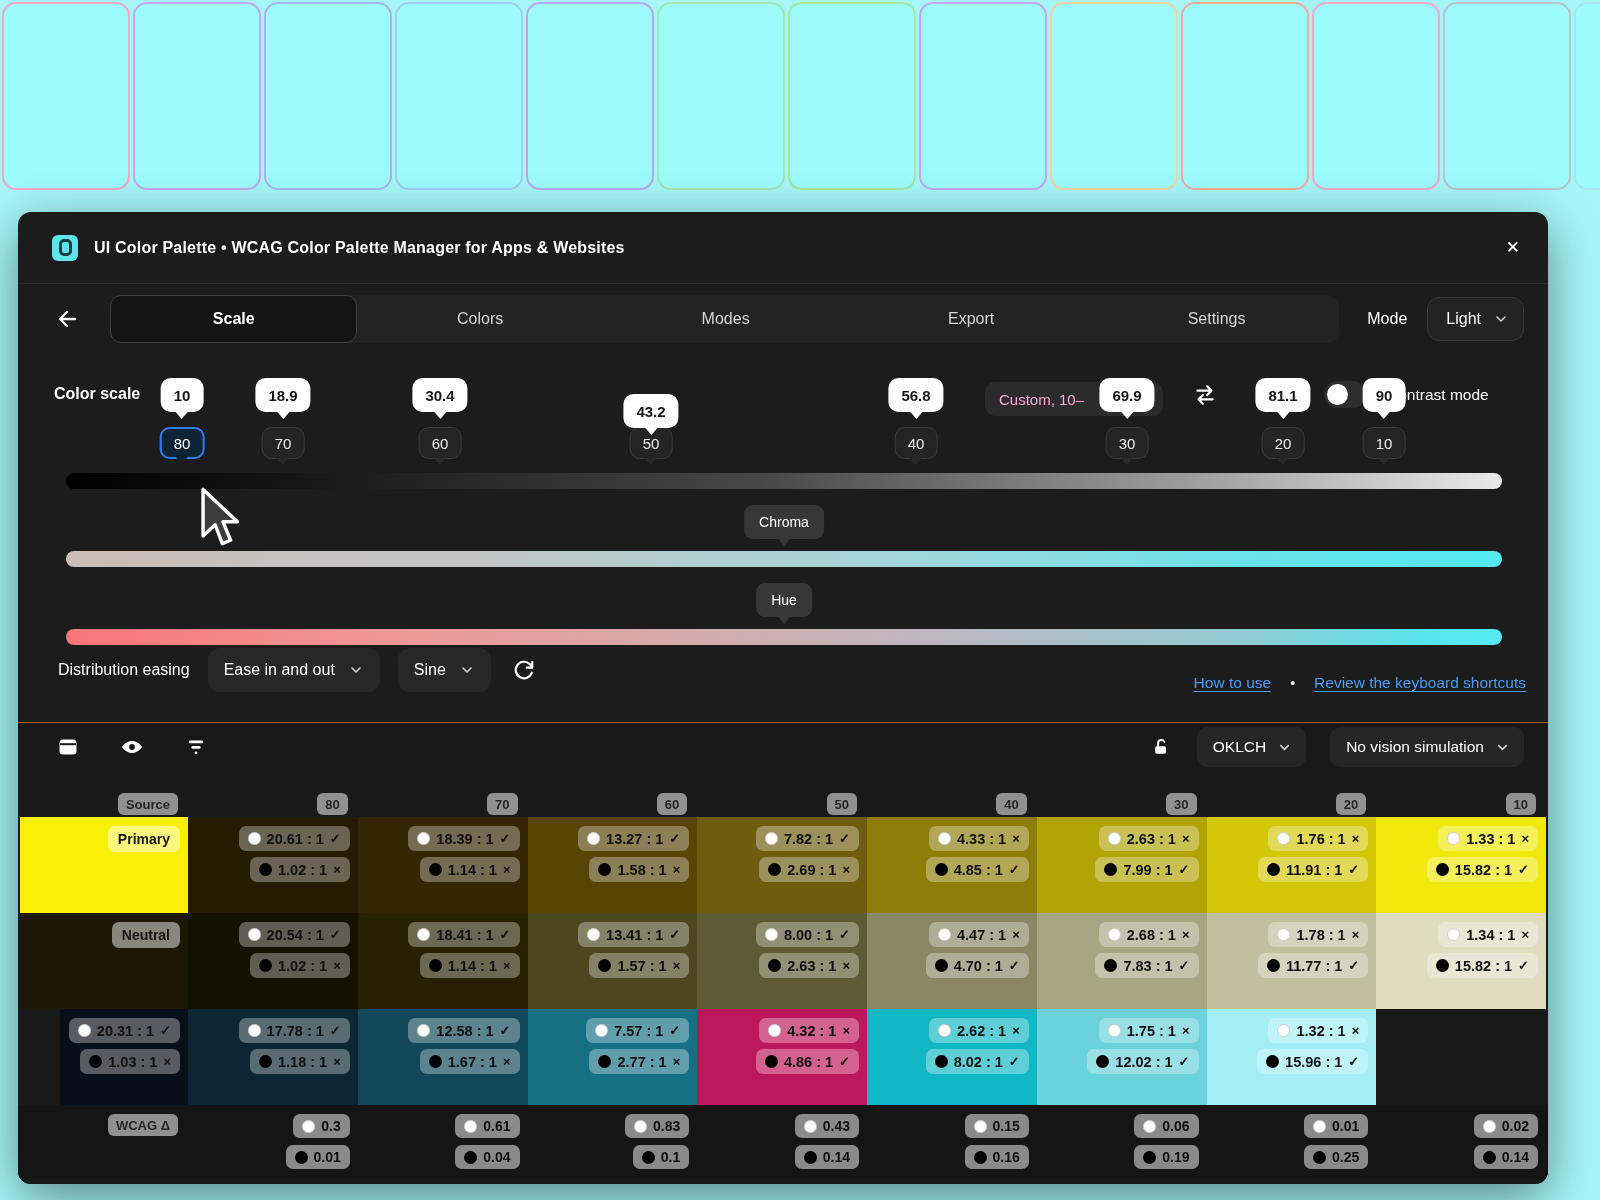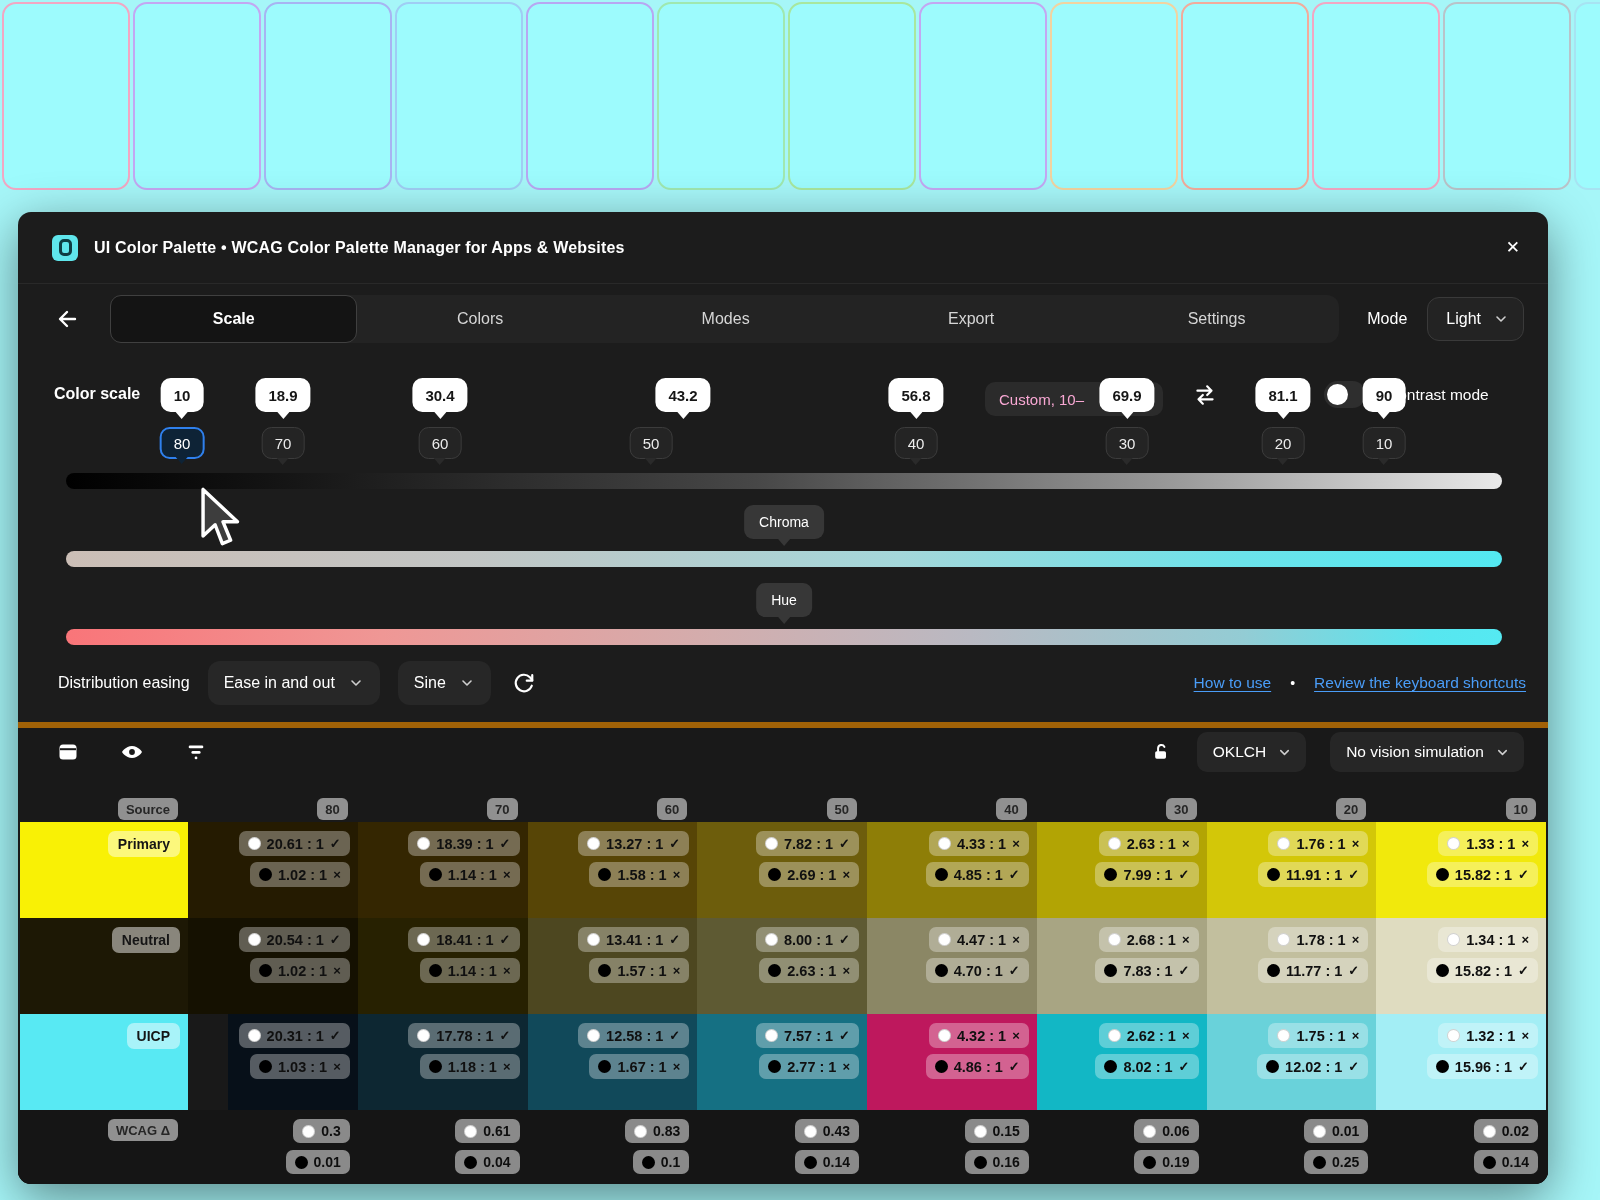--- a/index.html
+++ b/index.html
@@ -58,30 +58,30 @@
   .slider.chroma{top:197px;background:linear-gradient(90deg,#cbbeb6 0%,#c2c5c4 28%,#a4d7da 58%,#6be3ea 82%,#53e8f1 100%);}
   .slider.hue{top:275px;background:linear-gradient(90deg,#f97579 0%,#ef9795 22%,#d3adad 45%,#b9b9c2 63%,#93ccd4 82%,#57e6ef 95%,#55e9f2 100%);}
 
   .slider-tip{position:absolute;transform:translateX(-50%);background:#373737;color:#fff;font-size:14px;
           height:34px;display:flex;align-items:center;padding:0 15px;border-radius:9px;z-index:2;}
   .slider-tip::after{content:"";position:absolute;top:100%;left:50%;transform:translateX(-50%);
           border:6px solid transparent;border-top:7px solid #373737;}
   .tip-chroma{left:766px;top:151px;}
   .tip-hue{left:766px;top:229px;}
 
-  .easing-row{position:absolute;left:40px;top:306px;height:46px;display:flex;align-items:center;gap:18px;}
+  .easing-row{position:absolute;left:40px;top:293px;height:46px;display:flex;align-items:center;gap:18px;}
   .easing-label{font-size:16px;}
   .select-pill{display:flex;align-items:center;gap:13px;background:#272727;border-radius:12px;height:44px;padding:0 16px;font-size:16px;white-space:nowrap;}
   .refreshbtn{width:30px;height:30px;display:flex;align-items:center;justify-content:center;}
   .links{position:absolute;right:22px;top:306px;height:46px;display:flex;align-items:center;gap:19px;font-size:15.5px;}
   .link{color:#4a9df8;text-decoration:underline;text-underline-offset:3px;}
   .linkdot{color:#fff;font-size:14px;}
 
   
-  .palette{border-top:6px solid #a16207;background:#191919;height:462px;}
+  .palette{border-top:1px solid #a16207;background:#191919;height:462px;}
   .ptoolbar{height:48px;display:flex;align-items:center;padding:0 24px 0 38px;gap:40px;}
   .iconbtn{width:24px;height:24px;display:flex;align-items:center;justify-content:center;flex:none;}
   .ptool-right{margin-left:auto;display:flex;align-items:center;gap:24px;}
   .mini-pill{display:flex;align-items:center;gap:11px;background:#262626;border-radius:10px;height:40px;padding:0 14px 0 16px;font-size:15.5px;white-space:nowrap;}
 
   .tgrid{display:grid;grid-template-columns:168px repeat(8,1fr);}
   .theader{margin:22px 2px 2px;}
   .thcell{display:flex;justify-content:flex-end;align-items:center;padding-right:10px;}
   .tchip{background:#909090;color:#262626;font-size:13px;font-weight:700;height:22px;display:flex;align-items:center;padding:0 8px;border-radius:6px;}
 
@@ -171,21 +171,21 @@
           <div class="knob"></div>
         </div>
 
       <div id="stops">
           <div class="bubble" style="left: 164px;">10</div>
           <div class="stop-chip active" style="left: 164px;">80</div>
           <div class="bubble" style="left: 265px;">18.9</div>
           <div class="stop-chip" style="left: 265px;">70</div>
           <div class="bubble" style="left: 422px;">30.4</div>
           <div class="stop-chip" style="left: 422px;">60</div>
-          <div class="bubble" style="left: 665px;">43.2</div>
+          <div class="bubble" style="left: 633px; margin-top: 16px;">43.2</div>
           <div class="stop-chip" style="left: 633px;">50</div>
           <div class="bubble" style="left: 898px;">56.8</div>
           <div class="stop-chip" style="left: 898px;">40</div>
           <div class="bubble" style="left: 1109px;">69.9</div>
           <div class="stop-chip" style="left: 1109px;">30</div>
           <div class="bubble" style="left: 1265px;">81.1</div>
           <div class="stop-chip" style="left: 1265px;">20</div>
           <div class="bubble" style="left: 1366px;">90</div>
           <div class="stop-chip" style="left: 1366px;">10</div>
         </div>
@@ -494,23 +494,20 @@
                 <div class="mark">×</div>
               </div>
               <div class="ratio-chip">
                 <div class="dot black"></div>
                 <div>15.82 : 1</div>
                 <div class="mark">✓</div>
               </div>
             </div>
           </div>
           <div class="tgrid prow">
-            <div class="pcell" style="background: rgb(88, 233, 243);">
-              <div class="label-chip">UICP</div>
-            </div>
             <div class="pcell" style="background: rgb(7, 16, 25); margin-left: 40px;">
               <div class="ratio-chip">
                 <div class="dot white"></div>
                 <div>20.31 : 1</div>
                 <div class="mark">✓</div>
               </div>
               <div class="ratio-chip">
                 <div class="dot black"></div>
                 <div>1.03 : 1</div>
                 <div class="mark">×</div>

